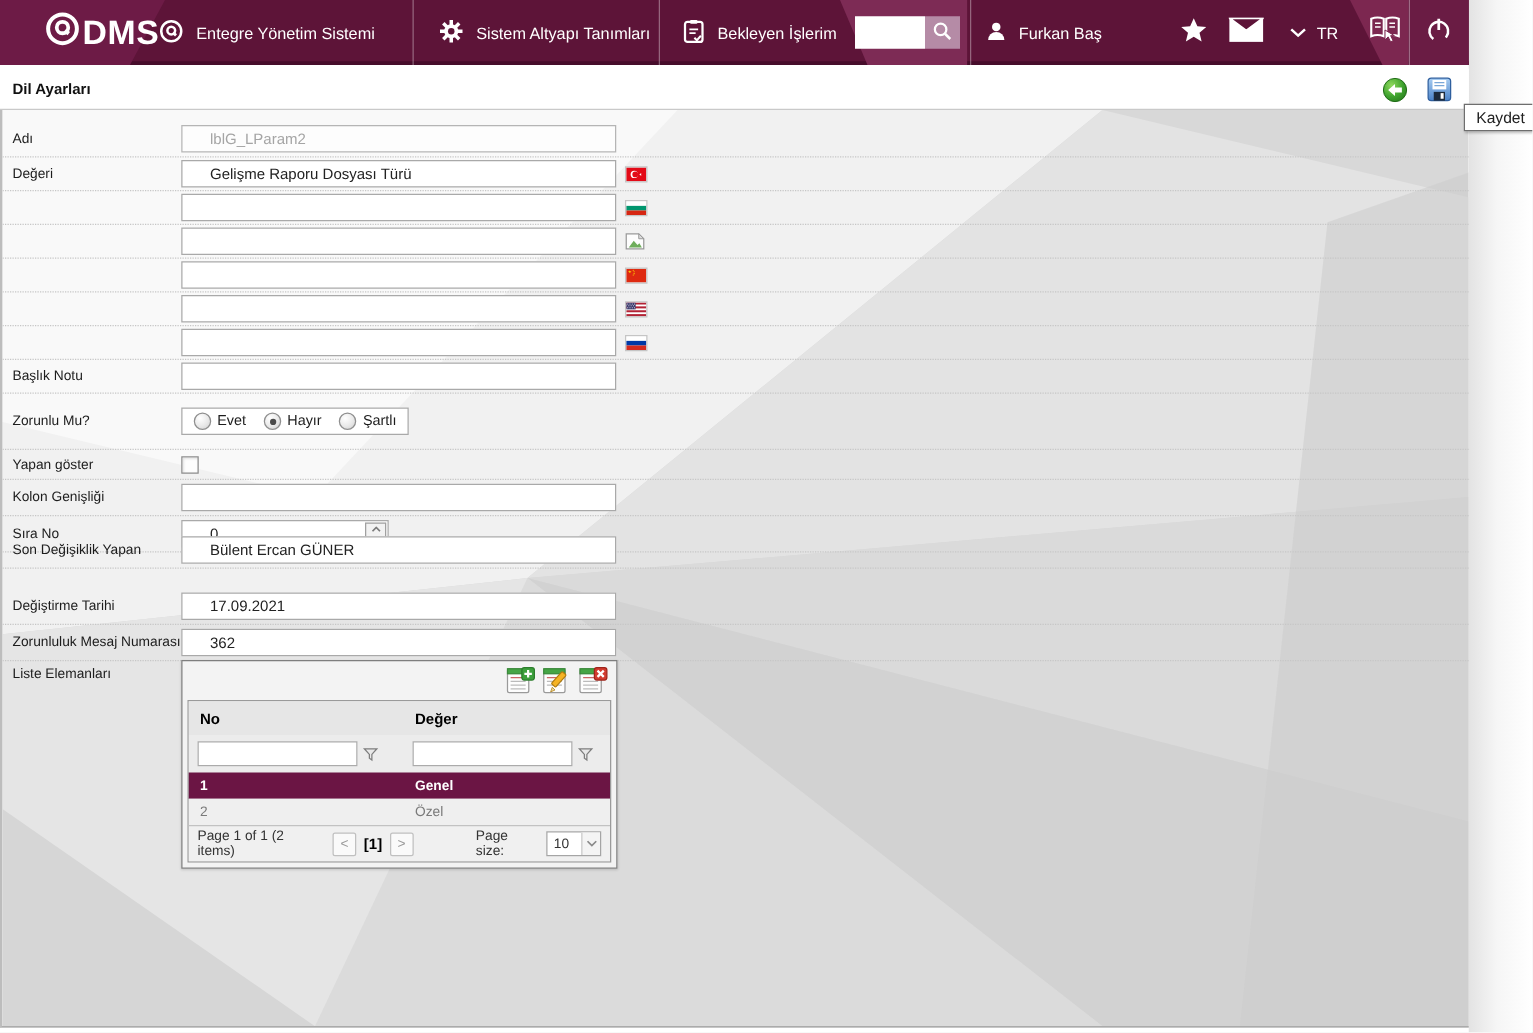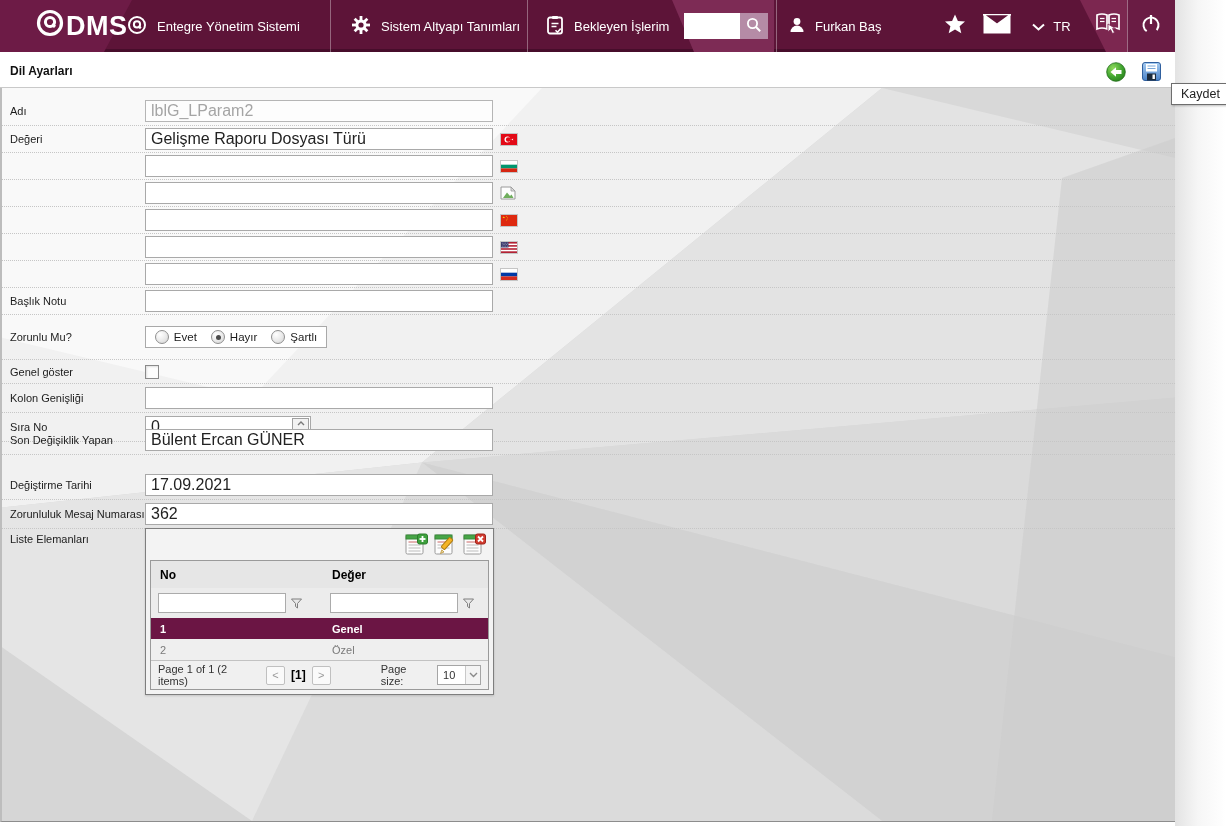--- a/index.html
+++ b/index.html
@@ -79,22 +79,22 @@
   }
   .backdrop { position:absolute; left:0; top:0; width:100%; height:100%; }
 
   .row { position:absolute; left:0; width:1173px; display:flex; align-items:center;
     border-bottom:1px dotted #c6c6c6; }
   .row.noline { border-bottom:none; }
   .flabel { position:absolute; left:8px; font-size:11px; color:#1c1c1c; }
   .fctrl { position:absolute; left:143px; display:flex; align-items:center; gap:7px; }
 
   input.tb {
-    width:348px; height:22px; border:1px solid #a9a9a9; background:#fff; padding:1px 5px;
-    font-size:16px; color:#222; font-family:"Liberation Sans",sans-serif; outline:none;
+    width:348px; height:22px; border:1px solid #a9a9a9; background:#fff; padding:1px 22px;
+    font-size:12px; color:#222; font-family:"Liberation Sans",sans-serif; outline:none;
   }
   input.tb:disabled, input.tb.disabled { color:#a5a5a5; background:#fdfdfd; border-color:#b5b5b5; }
 
   .flag { display:flex; border:1px solid rgba(0,0,0,.18); line-height:0; }
   .noborder { border:none; }
 
   
   .radio-box {
     width:182px; height:22px; border:1px solid #a9a9a9; background:#fff;
     display:flex; align-items:center; justify-content:center; gap:14px;
@@ -485,21 +485,21 @@
           </span>
           <span class="radio-opt">
             <span class="radio" data-on="false"></span>
             <span>Şartlı</span>
           </span>
         </span>
       </span>
     </div>
 
     <div class="row" style="top:272px; height:24px">
-      <span class="flabel">Genel göster</span>
+      <span class="flabel">Yapan göster</span>
       <span class="fctrl">
         <span class="checkbox" data-on="false"></span>
       </span>
     </div>
 
     <div class="row" style="top:296px; height:29px">
       <span class="flabel">Kolon Genişliği</span>
       <span class="fctrl">
         <input class="tb" value="" style="">
       </span>

